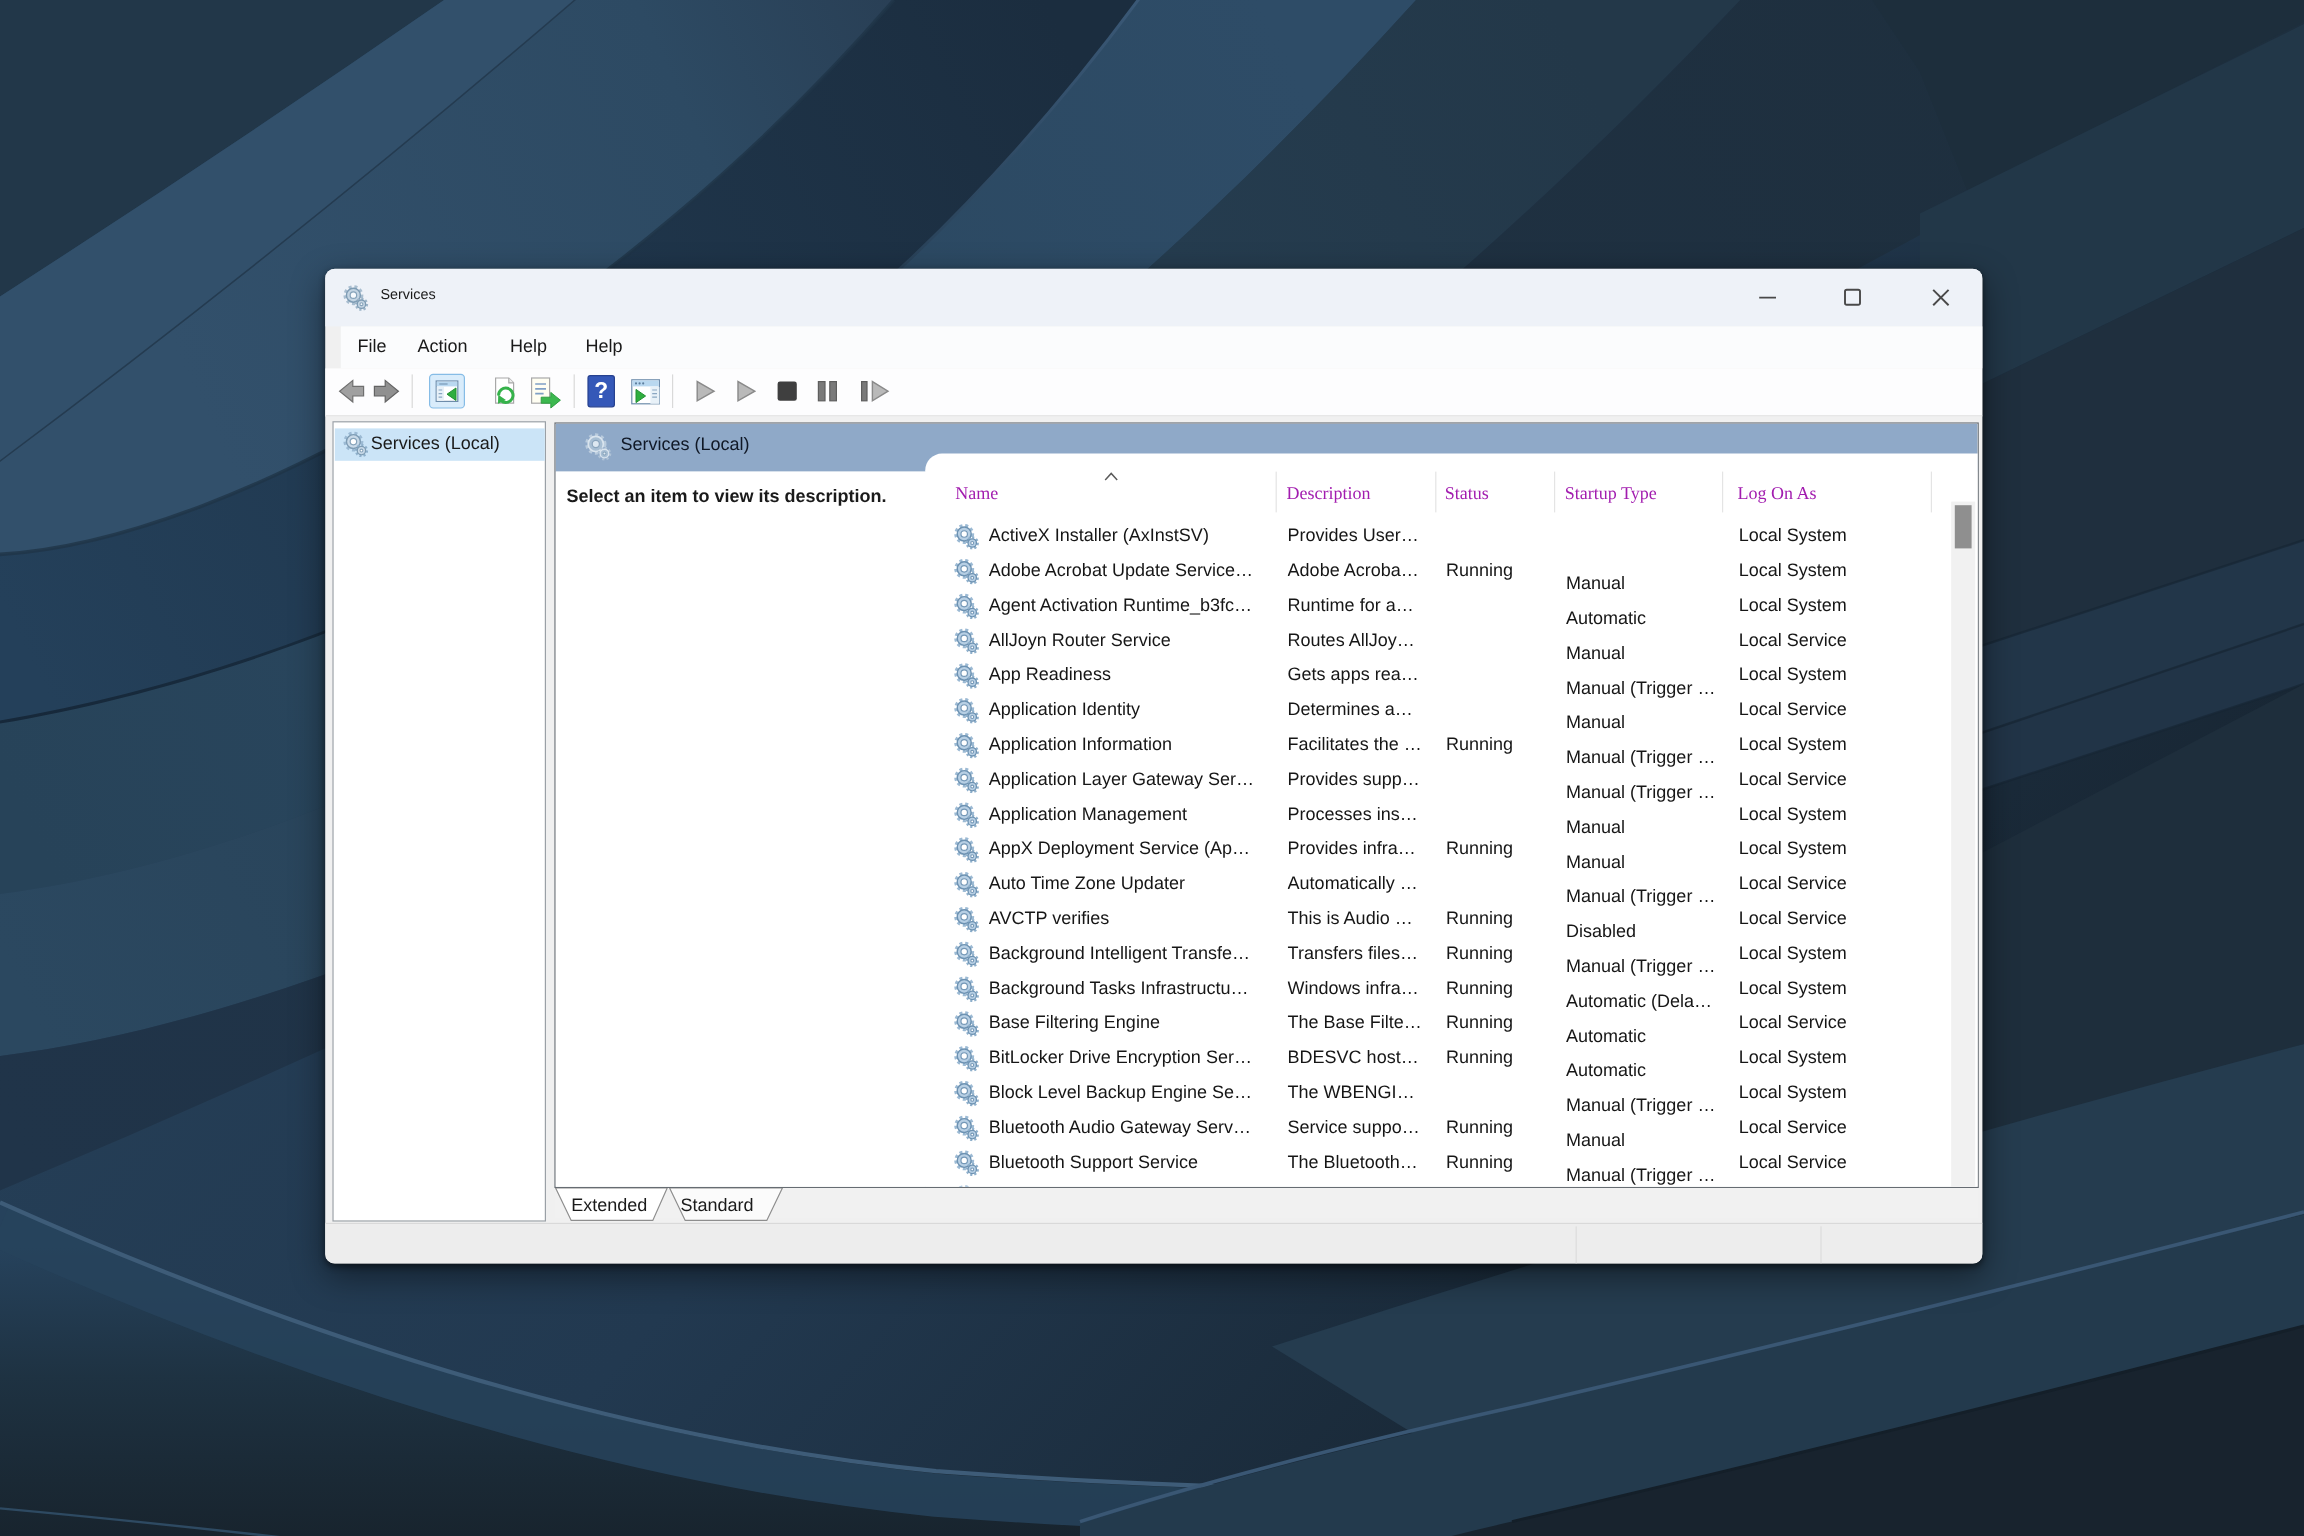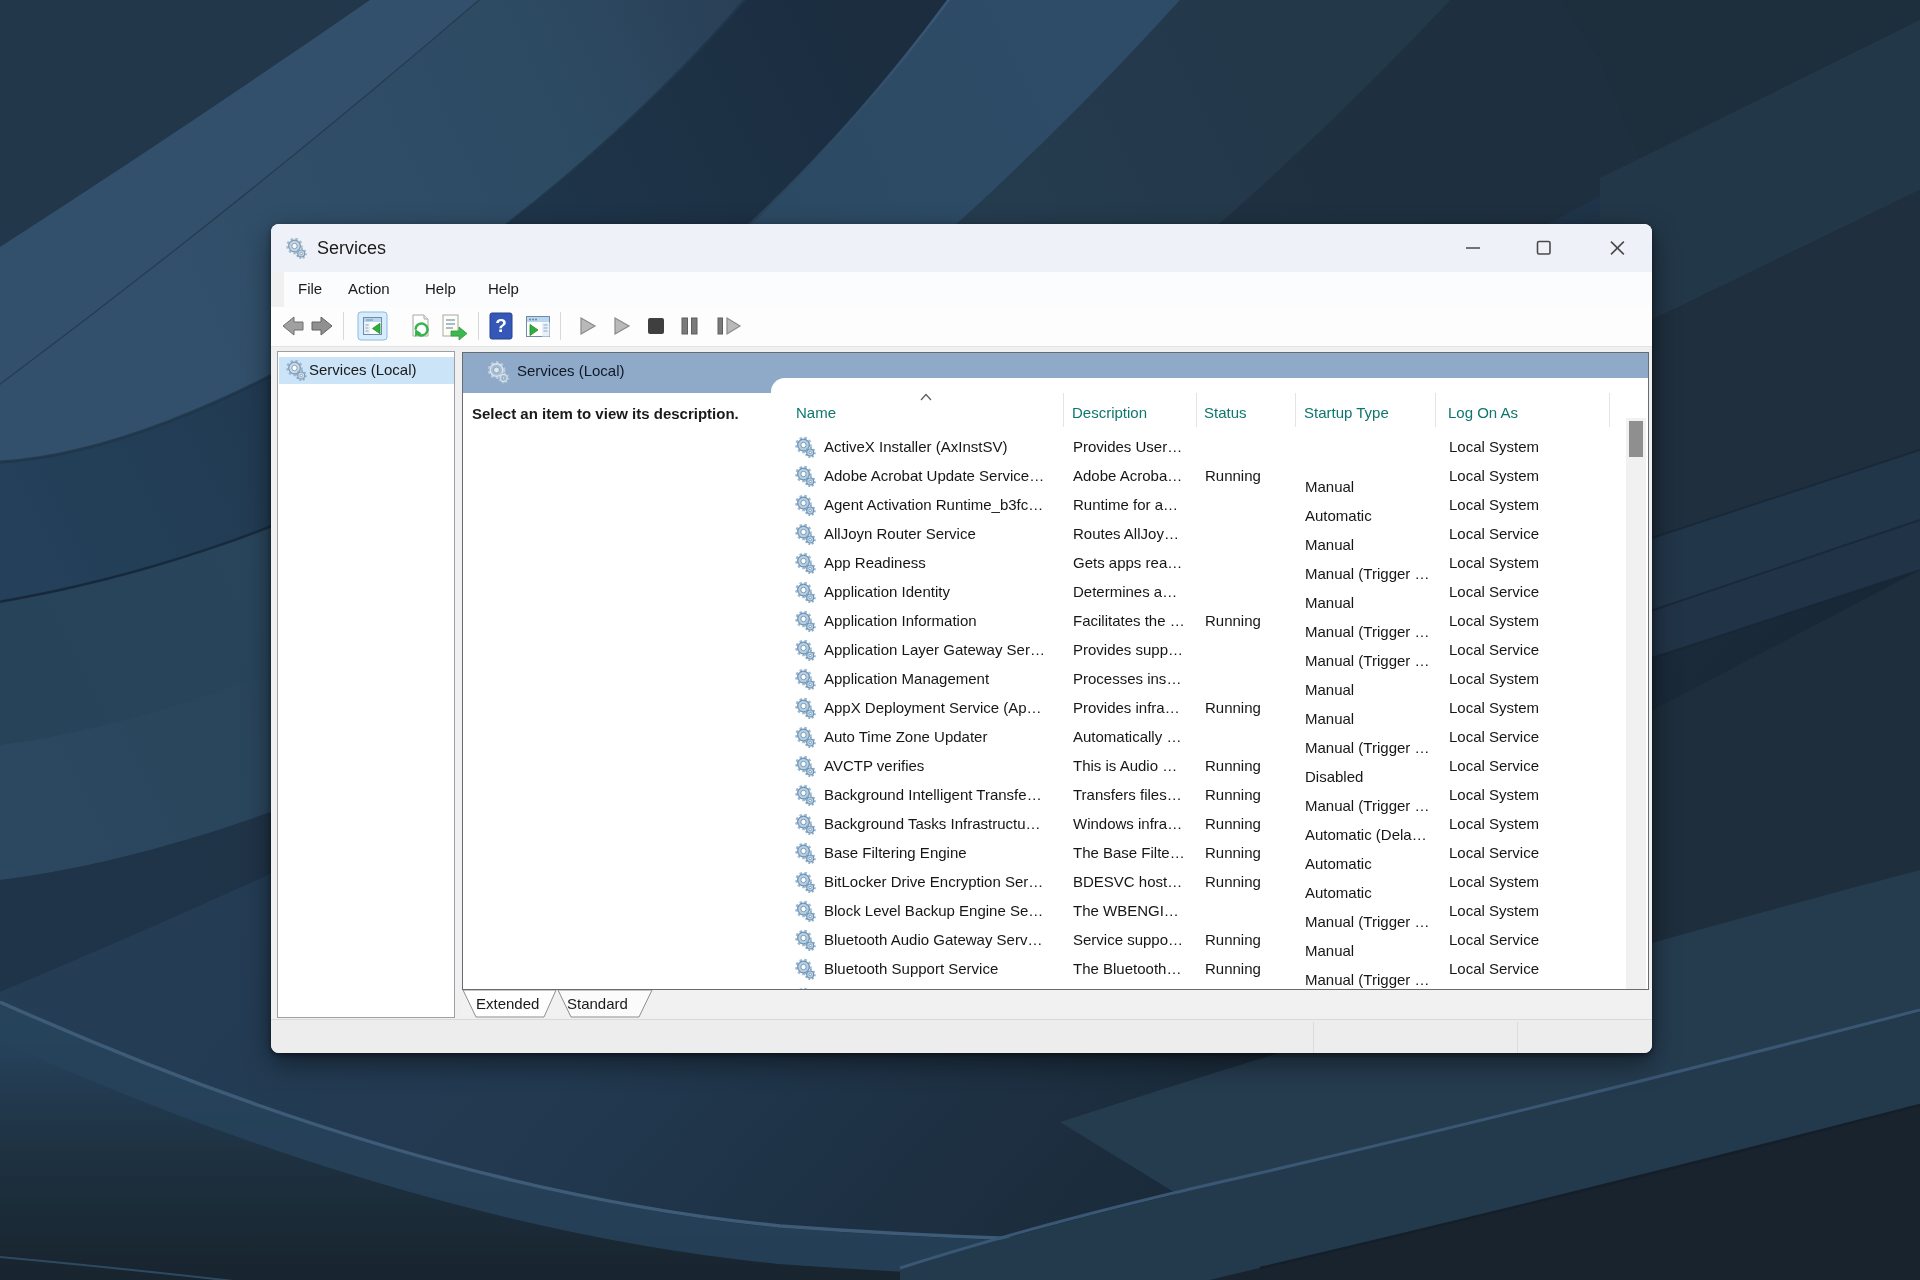--- a/index.html
+++ b/index.html
@@ -3,35 +3,35 @@
 <meta charset="utf-8">
 <title>Services</title>
 <style>
   html,body{margin:0;padding:0;}
   #stage{position:relative;width:1920px;height:1280px;overflow:hidden;background:#1f3244;
     font-family:"Liberation Sans", sans-serif;}
   #bg{position:absolute;left:0;top:0;}
   #win{position:absolute;left:271px;top:224px;width:1381px;height:829px;background:#f0f0f0;
     border-radius:8px;box-shadow:0 2px 5px rgba(0,0,0,.45), 0 10px 28px rgba(0,0,0,.45);overflow:hidden;}
   .tbar{position:absolute;left:0;top:0;width:100%;height:48px;background:#eef2f8;}
-  .title-txt{position:absolute;left:46px;top:14px;font-size:18px;color:#1b1b1b;}
+  .title-txt{position:absolute;left:46px;top:14px;font-size:12px;color:#1b1b1b;}
   .menubar{position:absolute;left:0;top:48px;width:100%;height:35px;background:#fbfcfd;margin-left:13px;}
   .menubar span{position:absolute;top:8px;font-size:15px;color:#1a1a1a;}
   .toolbar{position:absolute;left:0;top:83px;width:100%;height:39px;background:#fdfdfe;border-bottom:1px solid #e2e2e2;}
   .tsep{position:absolute;top:5px;width:1px;height:28px;background:#d9d9d9;}
   .leftpane{position:absolute;left:6px;top:127px;width:178px;height:667px;background:#fff;border:1px solid #9aa0a6;box-sizing:border-box;}
   .treesel{position:absolute;left:1px;top:5px;width:175px;height:27px;background:#cbe4f7;}
   .treesel .txt{position:absolute;left:30px;top:4px;font-size:15px;color:#1a1a1a;}
   .rightpane{position:absolute;left:191px;top:128px;width:1187px;height:638px;background:#fff;border:1px solid #666c72;box-sizing:border-box;overflow:hidden;}
   .bluebar{position:absolute;left:0;top:0;width:100%;height:40px;background:#8fa9c8;}
   .bluebar .txt{position:absolute;left:54px;top:9px;font-size:15px;color:#101826;}
   .descarea{position:absolute;left:0;top:40px;width:308px;height:597px;background:#fff;}
   .desctxt{position:absolute;left:9px;top:12px;font-size:15px;color:#1a1a1a;white-space:nowrap;font-weight:bold;}
   .listpanel{position:absolute;left:308px;top:25px;width:878px;height:612px;background:#fff;border-radius:14px 0 0 0;}
-  .hdr{position:absolute;top:26px;font-size:15px;color:#0f766e;}
+  .hdr{position:absolute;top:26px;font-size:15px;color:#a21caf;font-family:Liberation Serif, serif;}
   .hsep{position:absolute;top:15px;width:1px;height:34px;background:#e4e4e4;}
   .caret{position:absolute;left:148px;top:15px;}
   .rows{position:absolute;left:0;top:55px;width:878px;height:560px;overflow:hidden;}
   .row{position:relative;height:29px;}
   .row svg{position:absolute;left:23px;top:3px;}
   .row span{position:absolute;top:5px;font-size:15px;color:#161616;white-space:nowrap;}
   .c-name{left:53px;width:221px;overflow:hidden;text-overflow:ellipsis;}
   .c-desc{left:302px;width:112px;overflow:hidden;text-overflow:ellipsis;}
   .c-status{left:434px;}
   .c-start{left:534px;width:128px;overflow:hidden;text-overflow:ellipsis;margin-top:40px;}

